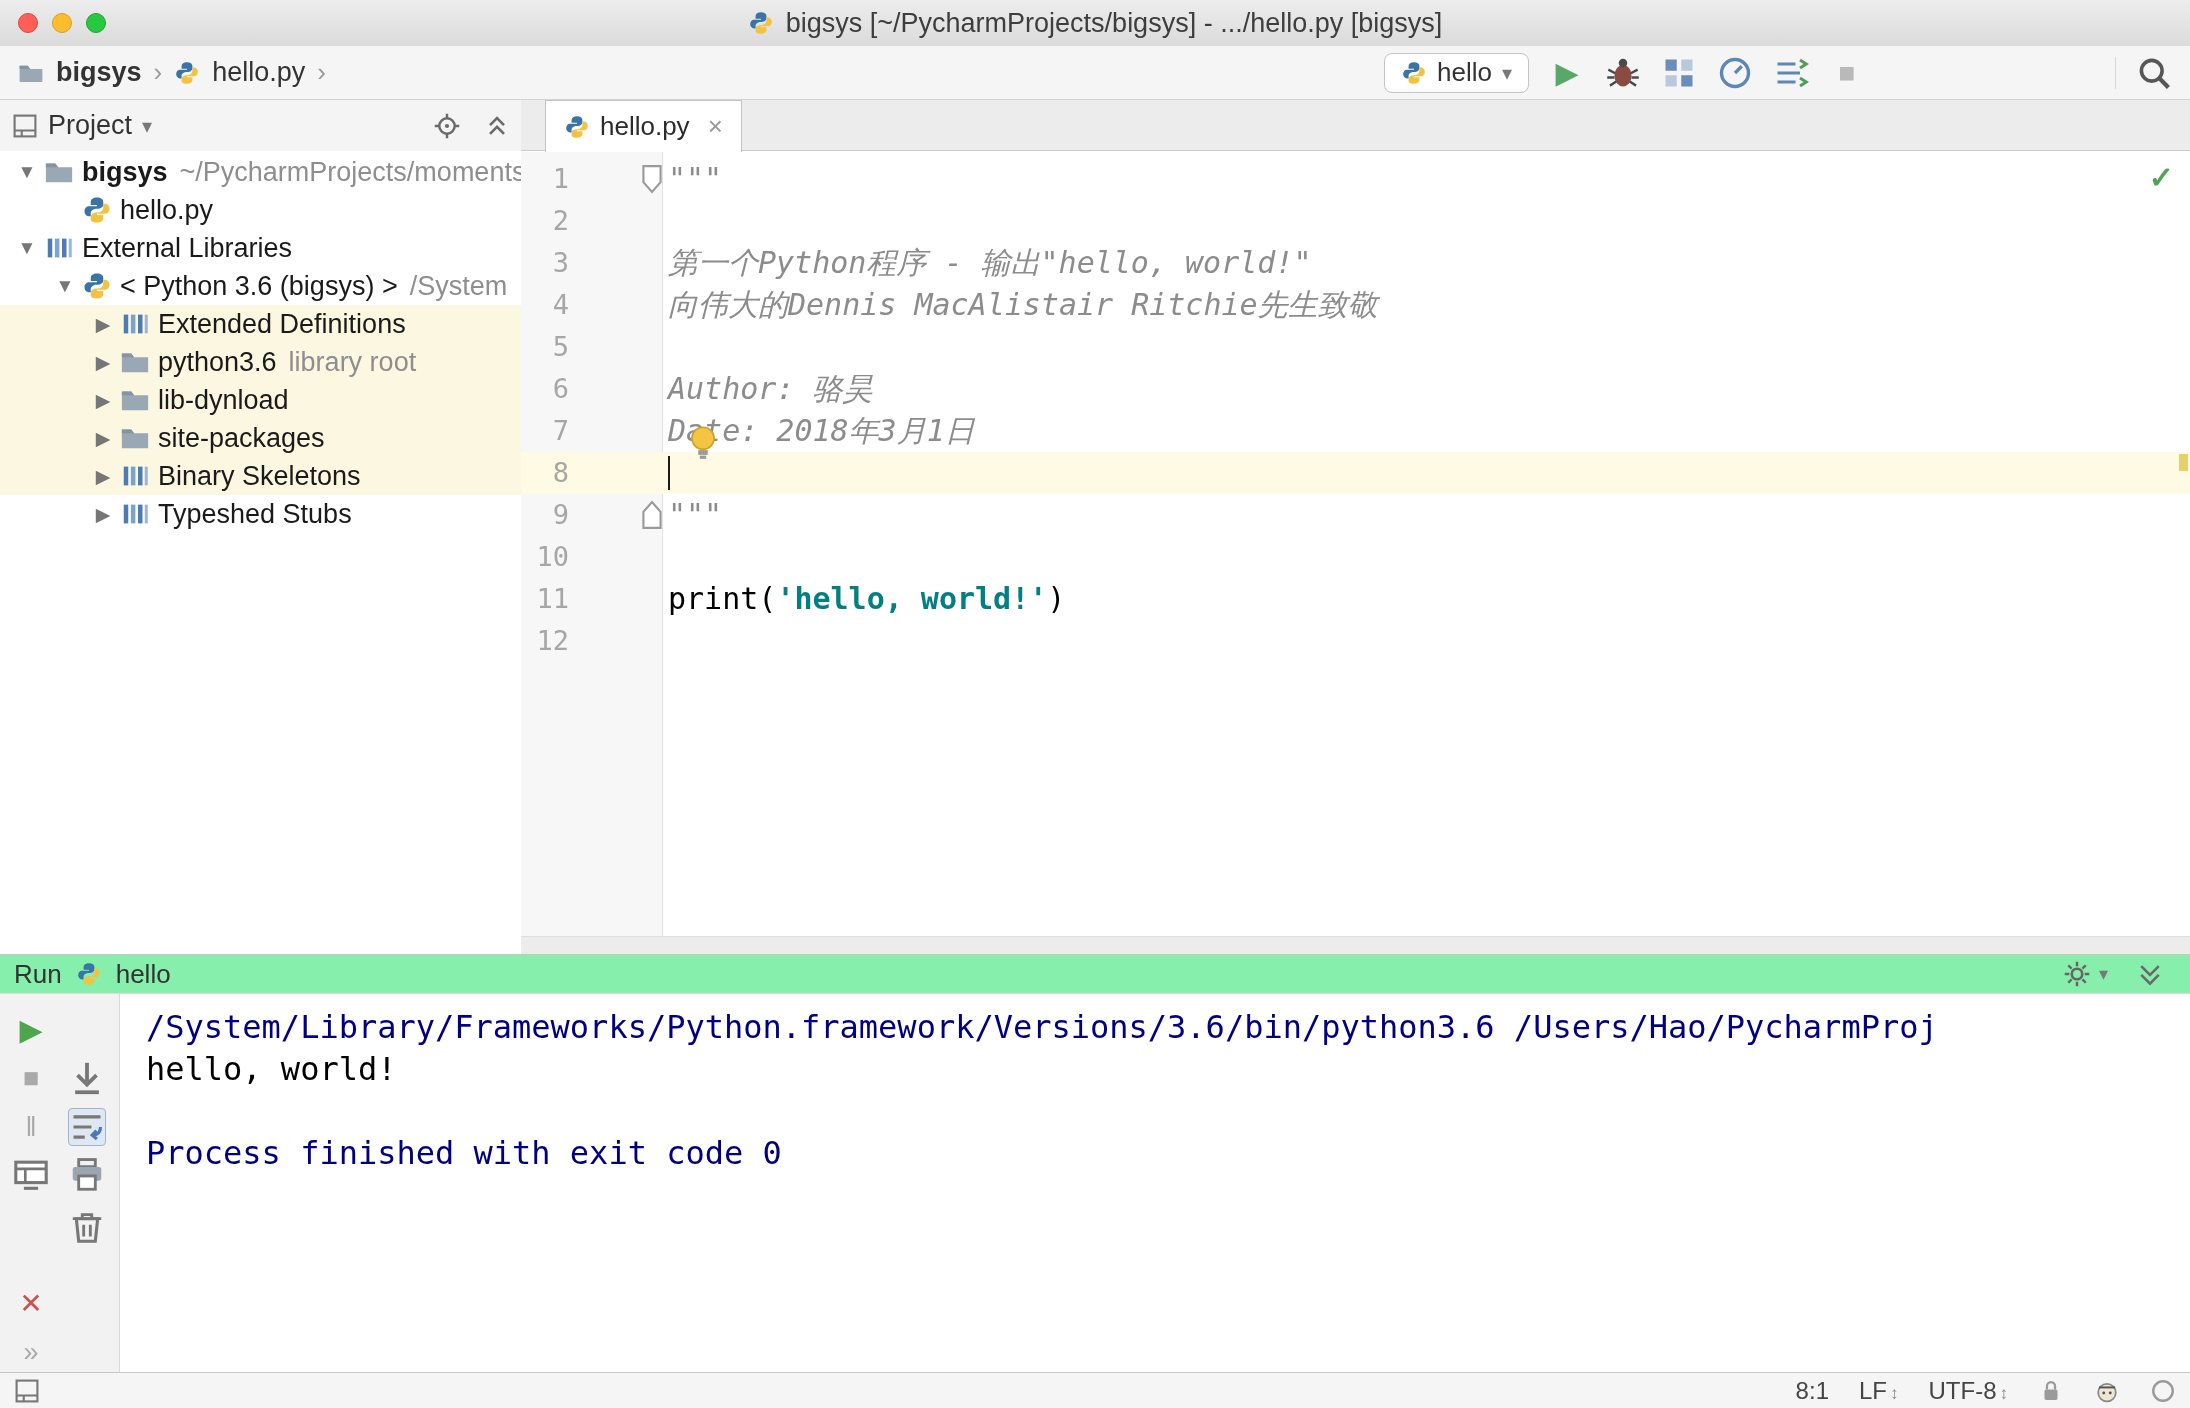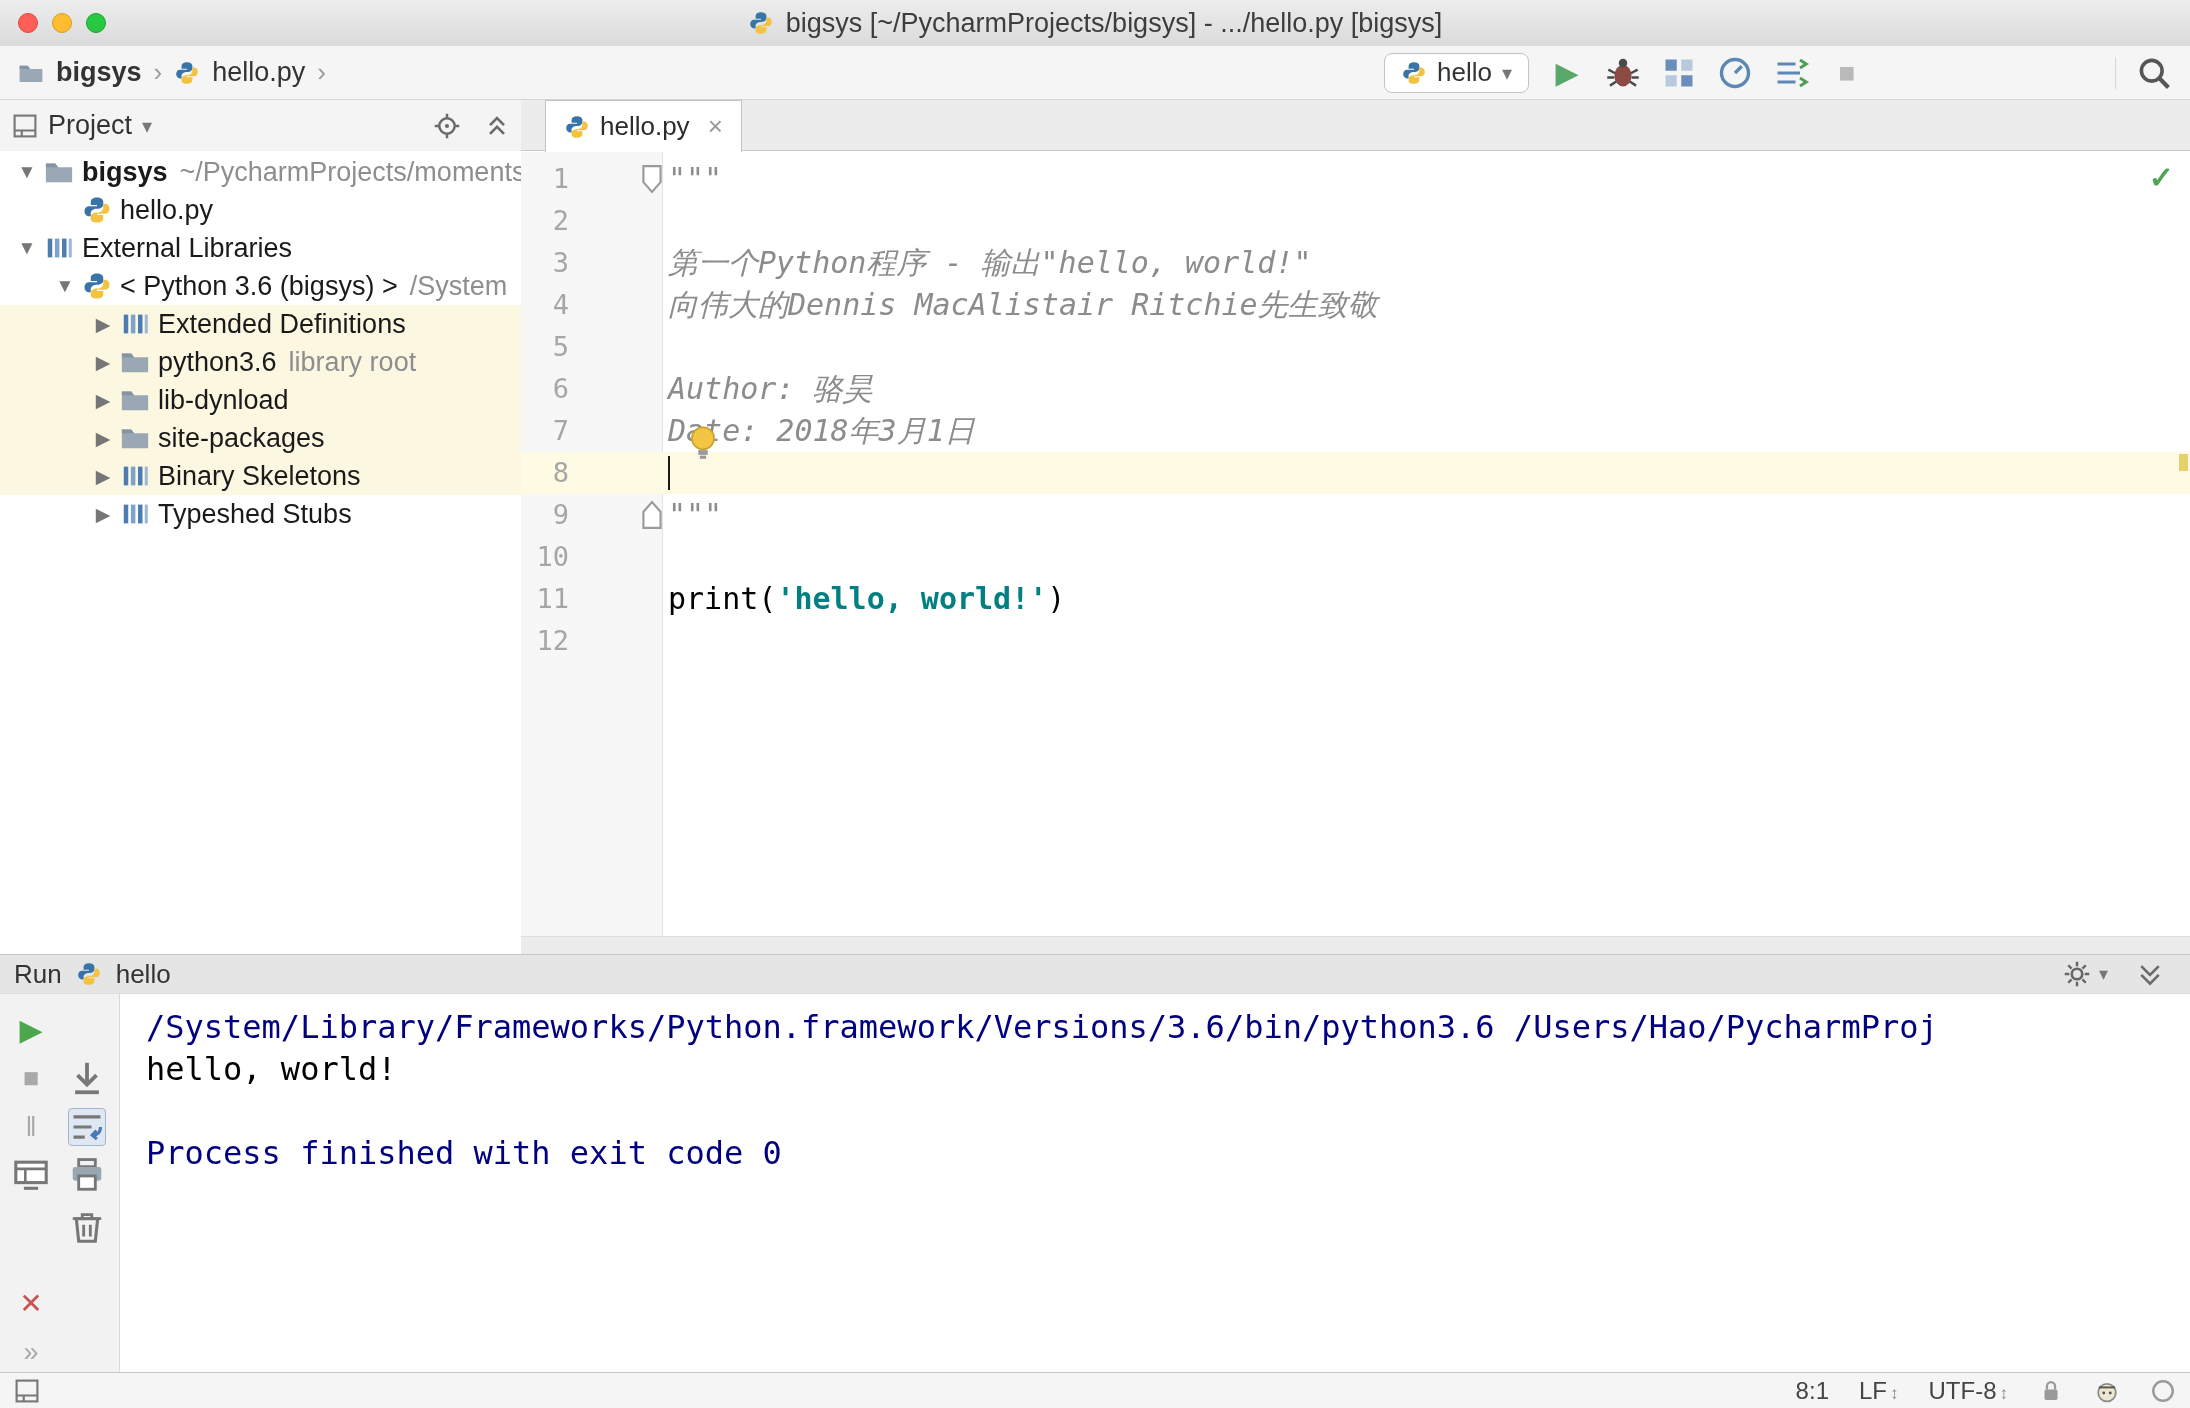--- a/index.html
+++ b/index.html
@@ -73,21 +73,21 @@
   .seg.doc{color:#8c8c8c;font-style:italic;}
   .seg.str{color:#008080;font-weight:bold;}
   .seg.plain{color:#000;}
   .caret{position:absolute;left:147px;top:4px;width:2px;height:34px;background:#1a1a1a;}
   .bulb{position:absolute;left:166px;top:272px;width:32px;height:38px;}
   .inspect-check{position:absolute;top:8px;right:16px;color:#4fa554;font-size:30px;font-weight:bold;}
   .stripe-mark{position:absolute;right:2px;top:302px;width:9px;height:17px;background:#e5d06a;}
 
   
   .run-panel{position:absolute;left:0;top:954px;width:2190px;height:418px;}
-  .run-header{height:40px;background:#e5e5e5;border-top:1px solid #c6c6c6;
+  .run-header{height:40px;background:#86efac;border-top:1px solid #c6c6c6;
     border-bottom:1px solid #dcdcdc;display:flex;align-items:center;padding:0 14px;
     gap:14px;font-size:26px;color:#333;}
   .rh-right{margin-left:auto;display:flex;align-items:center;gap:28px;padding-right:12px;}
   .rh-right .icon{width:28px;height:28px}
   .rh-right .dd{color:#777;font-size:18px;margin-left:-20px}
   .run-body{position:absolute;left:0;top:40px;right:0;bottom:0;}
   .run-toolbar{position:absolute;left:0;top:0;bottom:0;width:120px;background:#f2f2f2;border-right:1px solid #d9d9d9;}
   .rt{position:absolute;width:38px;height:38px;display:flex;align-items:center;justify-content:center;font-size:27px;}
   .rt svg{width:28px;height:28px}
   .rt.green{color:#4ca64c;font-size:30px}

